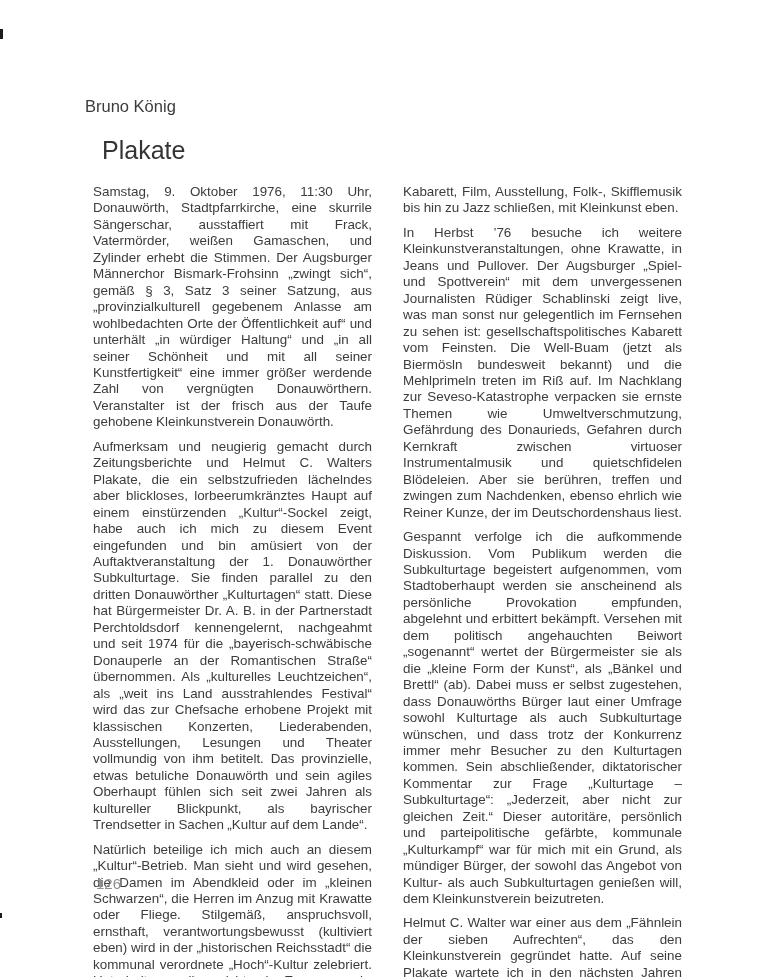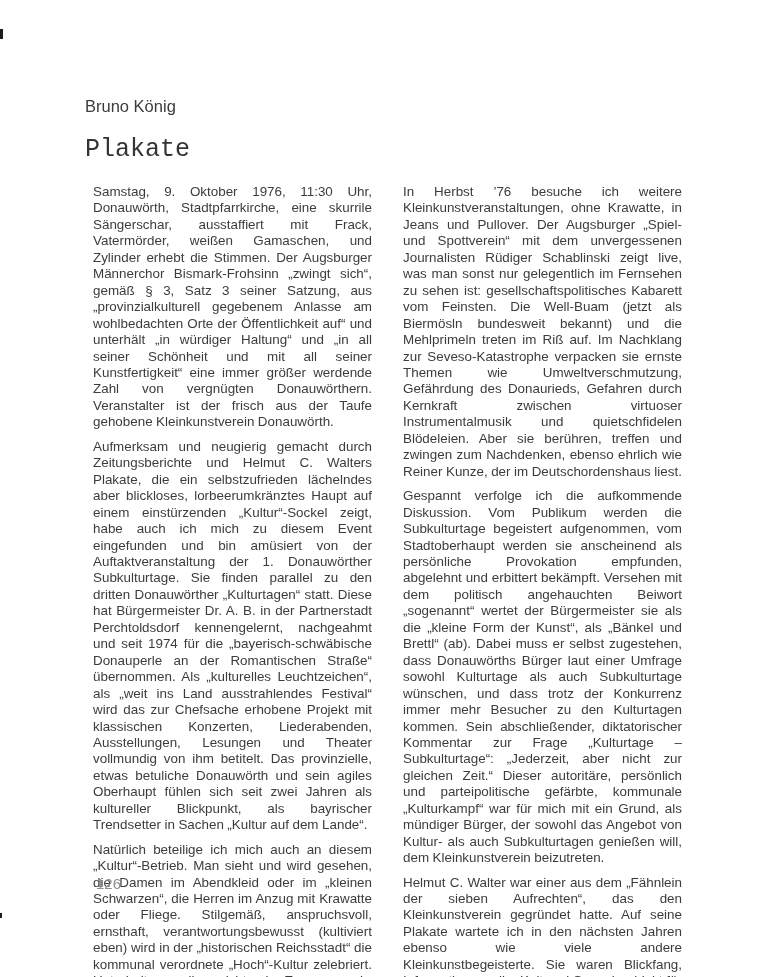--- a/index.html
+++ b/index.html
@@ -36,23 +36,22 @@
     color: #3c3c3c;
     margin: 0;
   }
   .title {
     font-size: 25px;
     line-height: 28px;
     font-weight: 400;
     color: #343434;
     margin: 0;
     position: absolute;
-    left: 0;
+    left: 17px;
     top: 40px;
-    font-family: Liberation Mono, monospace;
   }
   .columns {
     position: absolute;
     left: 0;
     top: 80px;
     width: 605px;
     display: flex;
     gap: 15px;
   }
   .col {
@@ -88,20 +87,21 @@
     <p class="author">Bruno König</p>
     <h1 class="title">Plakate</h1>
 
     <div class="columns">
       <div class="col" lang="de">
           <p class="para">Samstag, 9. Oktober 1976, 11:30 Uhr, Donauwörth, Stadtpfarrkirche, eine skurrile Sängerschar, ausstaffiert mit Frack, Vatermörder, weißen Gamaschen, und Zylinder erhebt die Stimmen. Der Augsburger Männerchor Bismark-Frohsinn „zwingt sich“, gemäß § 3, Satz 3 seiner Satzung, aus „provinzialkulturell gegebenem Anlasse am wohlbedachten Orte der Öffentlichkeit auf“ und unterhält „in würdiger Haltung“ und „in all seiner Schönheit und mit all seiner Kunstfertigkeit“ eine immer größer werdende Zahl von vergnügten Donauwörthern. Veranstalter ist der frisch aus der Taufe gehobene Kleinkunstverein Donauwörth.</p>
           <p class="para">Aufmerksam und neugierig gemacht durch Zeitungsberichte und Helmut C. Walters Plakate, die ein selbstzufrieden lächelndes aber blickloses, lorbeerumkränztes Haupt auf einem einstürzenden „Kultur“-Sockel zeigt, habe auch ich mich zu diesem Event eingefunden und bin amüsiert von der Auftaktveranstaltung der 1. Donauwörther Subkulturtage. Sie finden parallel zu den dritten Donauwörther „Kulturtagen“ statt. Diese hat Bürgermeister Dr. A. B. in der Partnerstadt Perchtoldsdorf kennengelernt, nachgeahmt und seit 1974 für die „bayerisch-schwäbische Donauperle an der Romantischen Straße“ übernommen. Als „kulturelles Leuchtzeichen“, als „weit ins Land ausstrahlendes Festival“ wird das zur Chefsache erhobene Projekt mit klassischen Konzerten, Liederabenden, Ausstellungen, Lesungen und Theater vollmundig von ihm betitelt. Das provinzielle, etwas betuliche Donauwörth und sein agiles Oberhaupt fühlen sich seit zwei Jahren als kultureller Blickpunkt, als bayrischer Trendsetter in Sachen „Kultur auf dem Lande“.</p>
           <p class="para">Natürlich beteilige ich mich auch an diesem „Kultur“-Betrieb. Man sieht und wird gesehen, die Damen im Abendkleid oder im „kleinen Schwarzen“, die Herren im Anzug mit Krawatte oder Fliege. Stilgemäß, anspruchsvoll, ernsthaft, verantwortungsbewusst (kultiviert eben) wird in der „historischen Reichsstadt“ die kommunal verordnete „Hoch“-Kultur zelebriert. Unterhaltung soll es nicht sein. Es muss mehr sein! Leichtere, heitere, kritische Angebote fehlen, sind nicht gewollt.</p>
         </div>
       <div class="col" lang="de">
+          <p class="para">Kabarett, Film, Ausstellung, Folk-, Skifflemusik bis hin zu Jazz schließen, mit Kleinkunst eben.</p>
           <p class="para">In Herbst ’76 besuche ich weitere Kleinkunstveranstaltungen, ohne Krawatte, in Jeans und Pullover. Der Augsburger „Spiel- und Spottverein“ mit dem unvergessenen Journalisten Rüdiger Schablinski zeigt live, was man sonst nur gelegentlich im Fernsehen zu sehen ist: gesellschaftspolitisches Kabarett vom Feinsten. Die Well-Buam (jetzt als Biermösln bundesweit bekannt) und die Mehlprimeln treten im Riß auf. Im Nachklang zur Seveso-Katastrophe verpacken sie ernste Themen wie Umweltverschmutzung, Gefährdung des Donaurieds, Gefahren durch Kernkraft zwischen virtuoser Instrumentalmusik und quietschfidelen Blödeleien. Aber sie berühren, treffen und zwingen zum Nachdenken, ebenso ehrlich wie Reiner Kunze, der im Deutschordenshaus liest.</p>
           <p class="para">Gespannt verfolge ich die aufkommende Diskussion. Vom Publikum werden die Subkulturtage begeistert aufgenommen, vom Stadtoberhaupt werden sie anscheinend als persönliche Provokation empfunden, abgelehnt und erbittert bekämpft. Versehen mit dem politisch angehauchten Beiwort „sogenannt“ wertet der Bürgermeister sie als die „kleine Form der Kunst“, als „Bänkel und Brettl“ (ab). Dabei muss er selbst zugestehen, dass Donauwörths Bürger laut einer Umfrage sowohl Kulturtage als auch Subkulturtage wünschen, und dass trotz der Konkurrenz immer mehr Besucher zu den Kulturtagen kommen. Sein abschließender, diktatorischer Kommentar zur Frage „Kulturtage – Subkulturtage“: „Jederzeit, aber nicht zur gleichen Zeit.“ Dieser autoritäre, persönlich und parteipolitische gefärbte, kommunale „Kulturkampf“ war für mich mit ein Grund, als mündiger Bürger, der sowohl das Angebot von Kultur- als auch Subkulturtagen genießen will, dem Kleinkunstverein beizutreten.</p>
           <p class="para">Helmut C. Walter war einer aus dem „Fähnlein der sieben Aufrechten“, das den Kleinkunstverein gegründet hatte. Auf seine Plakate wartete ich in den nächsten Jahren ebenso wie viele andere Kleinkunstbegeisterte. Sie waren Blickfang, Informationsquelle, Kult und Sammlerobjekt für viele, und oft ein Stein des Anstoßes für einige. Mit spitzem Stift, bissigem Witz und hintersinniger Ironie kommentierten sie treffsicher aktuelle örtliche und tagespolitische Themen.</p>
         </div>
     </div>
   </div>
 
   <div class="page-number">126</div>
 </div>
 

